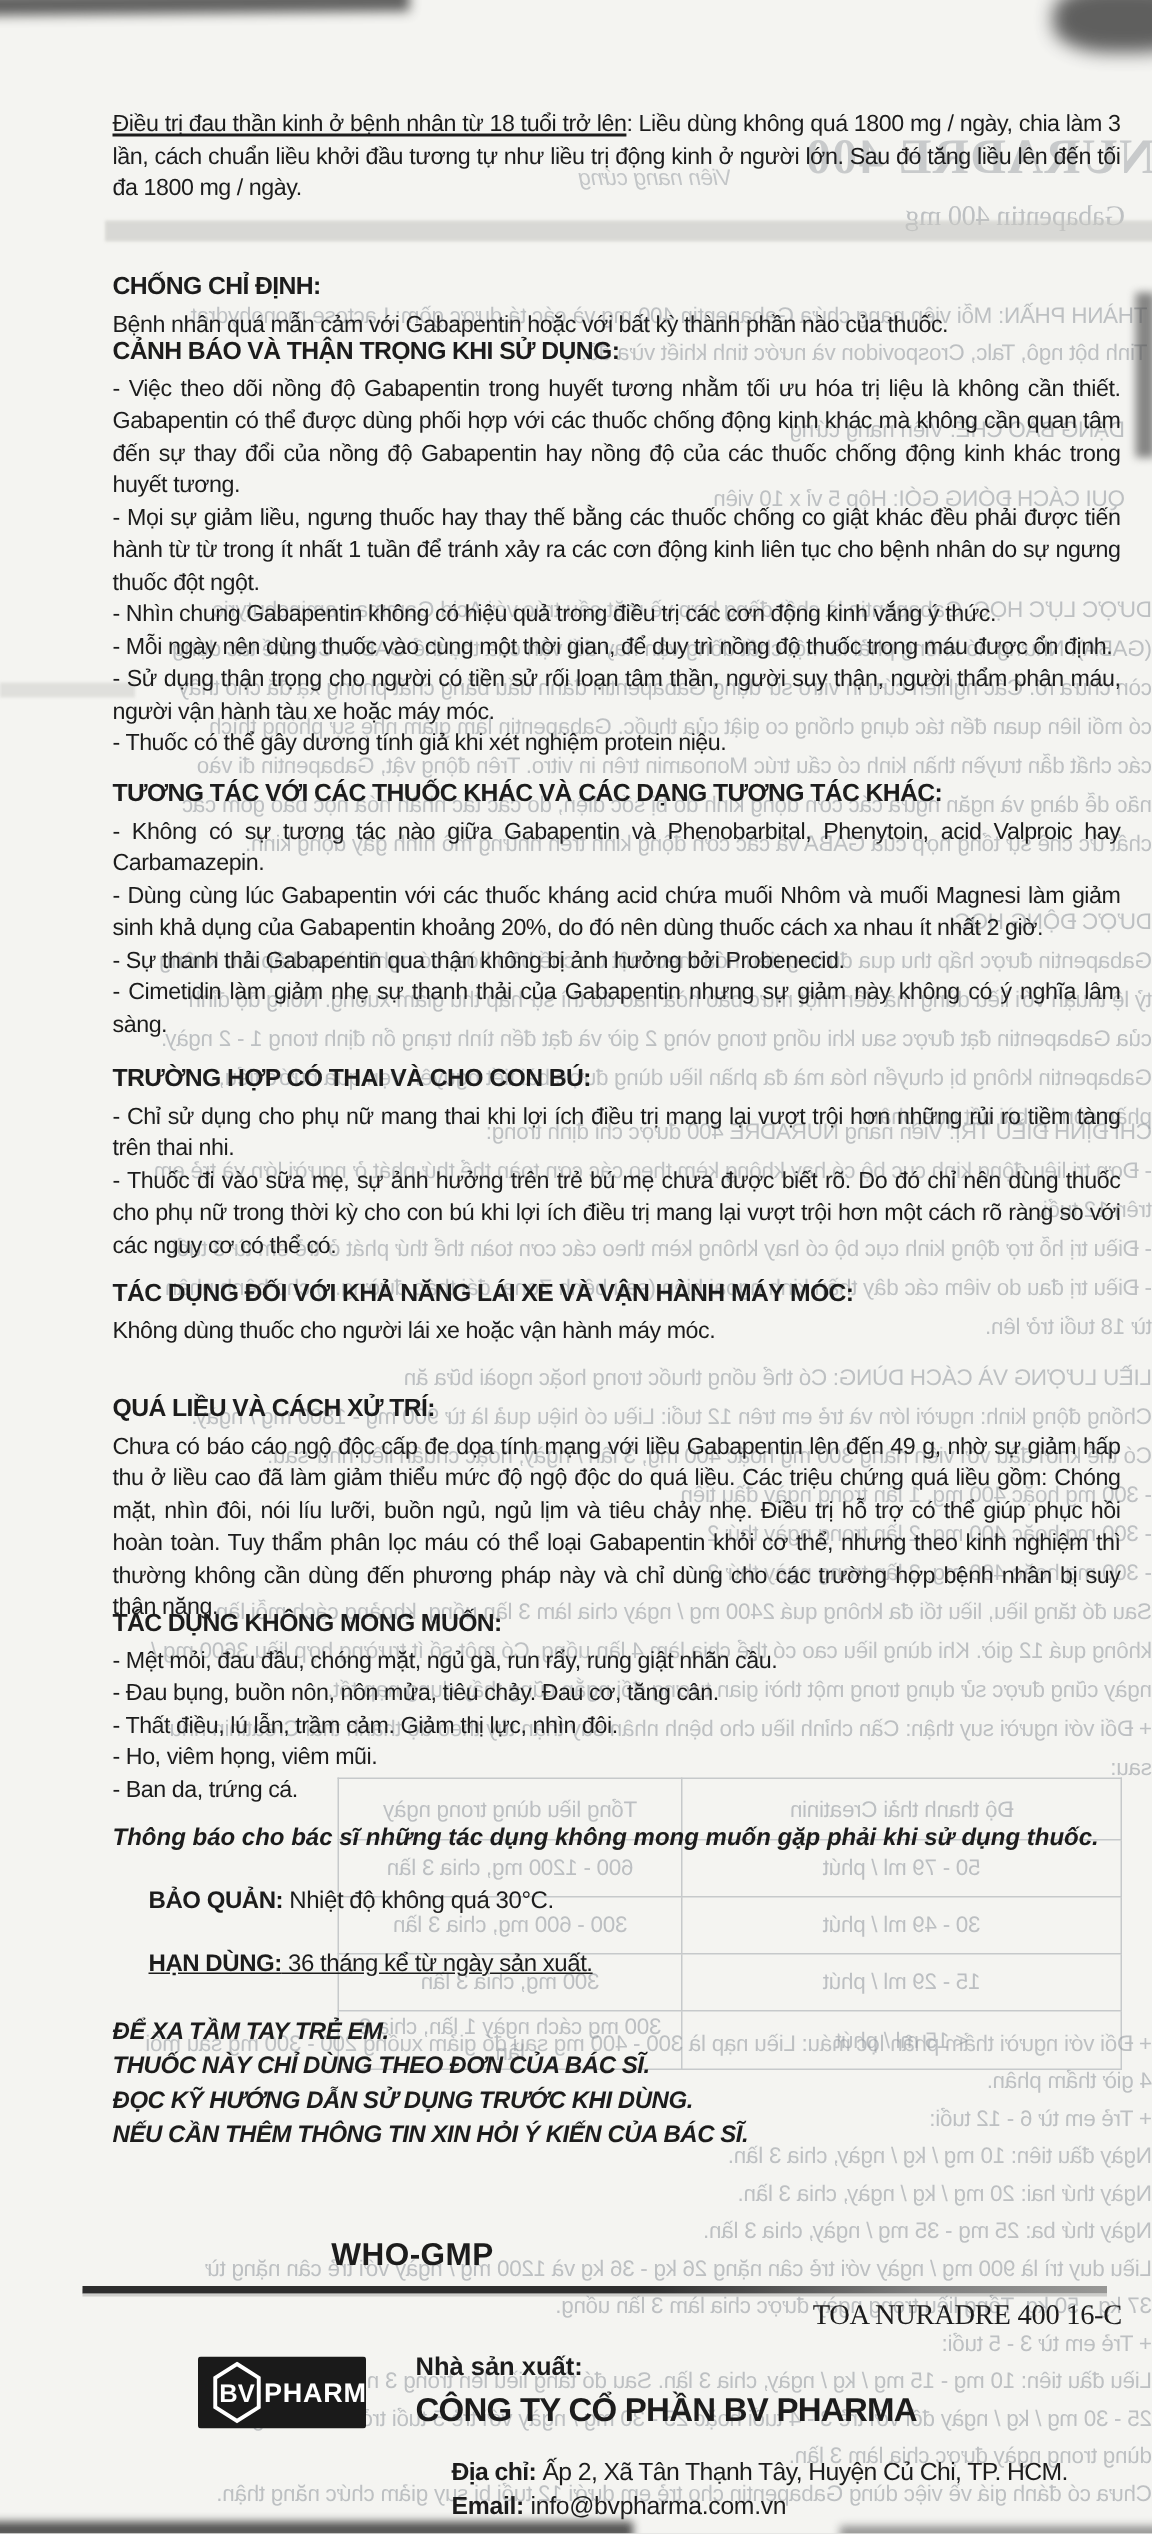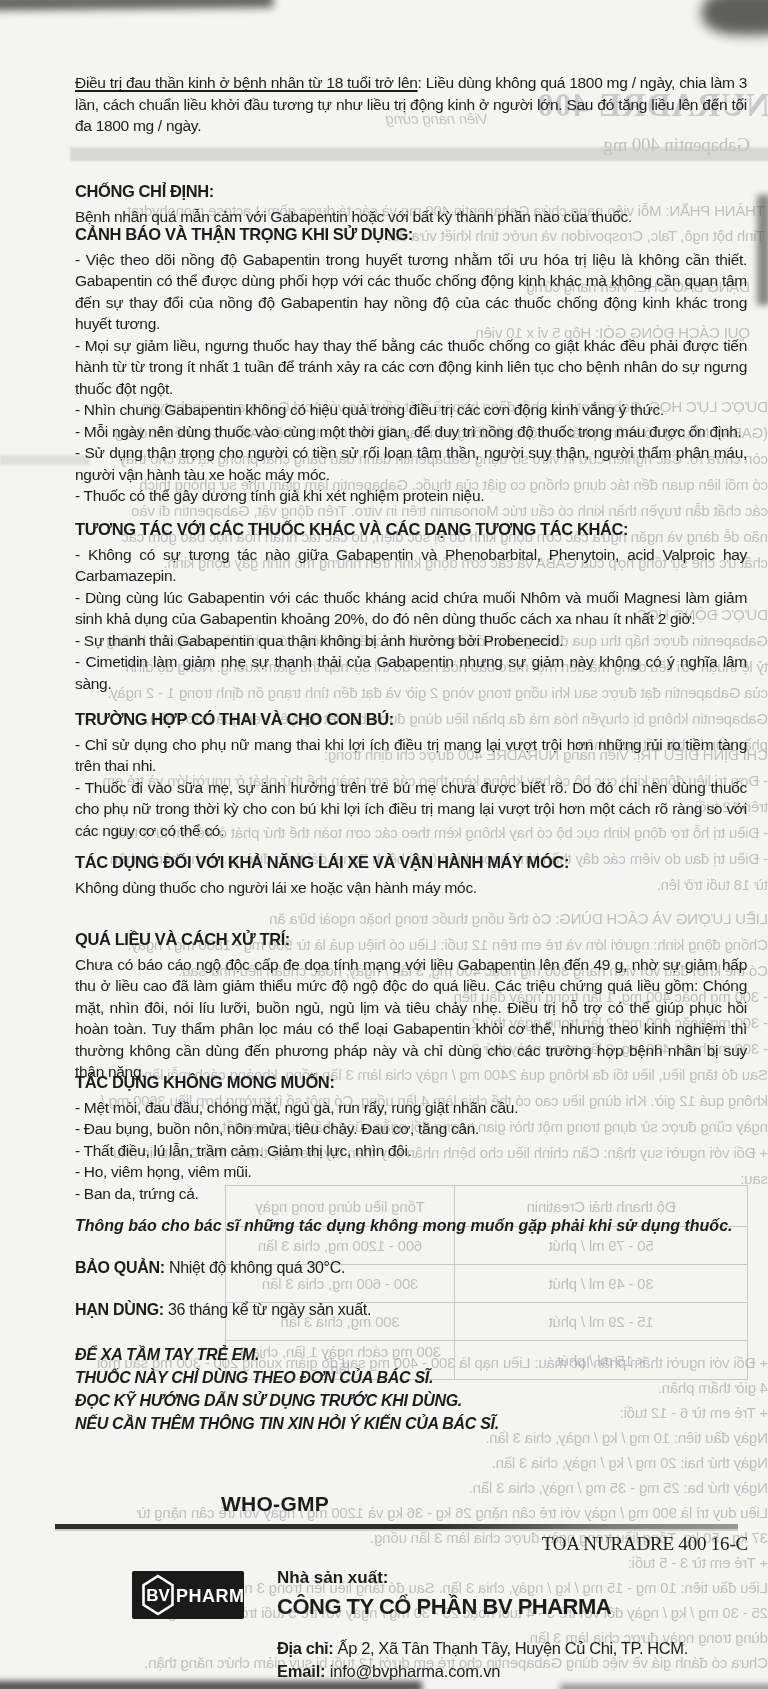--- a/index.html
+++ b/index.html
@@ -9,22 +9,22 @@
   .blk{position:absolute;left:75px;width:672px;z-index:2;}
   .body-text{font-size:15.5px;line-height:21.5px;letter-spacing:-0.3px;text-align:justify;}
   .head{font-size:16.5px;font-weight:bold;letter-spacing:-0.4px;margin:0 0 4px 0;line-height:1.25;}
   .item{margin:0;}
   .lead-underline{text-decoration:underline;text-decoration-thickness:1.5px;text-underline-offset:2px;}
   .intro{top:72px;}
   .sec-0{top:164px;margin-top:17px;} .sec-1{top:224px;} .sec-2{top:519px;} .sec-3{top:709px;}
   .sec-4{top:852px;} .sec-5{top:929px;} .sec-6{top:1072px;}
   .doctor-note{top:1216px;font-size:16px;font-weight:bold;font-style:italic;text-align:left;line-height:1.3;}
   .kv-line{font-size:16px;line-height:1.3;text-align:left;letter-spacing:-0.3px;}
-  .storage{top:1258px;} .shelf{top:1300px;}
-  .kv-label{font-weight:bold;}
+  .storage{top:1258px;} .shelf{top:1300px;text-decoration:underline;}
+  .kv-label{font-weight:bold;margin-left:24px;}
   .advisory{top:1343px;font-size:16px;font-weight:bold;font-style:italic;line-height:23px;
             letter-spacing:-0.3px;text-align:left;}
   .advisory p{margin:0;}
   .gmp{top:1492px;left:75px;width:400px;text-align:center;font-size:21px;font-weight:bold;
        letter-spacing:0.3px;}
   .rule{position:absolute;z-index:2;top:1524px;left:55px;width:683px;height:5px;
         background:linear-gradient(to right,#2d2d2d 0%,#2d2d2d 55%,#7e7e7e 82%,#979795 100%);
         box-shadow:0 2px 0 rgba(90,90,90,.25);}
   .toa{top:1533px;left:368px;width:380px;text-align:right;font-size:19px;letter-spacing:-0.2px;font-family:Liberation Serif, serif;}
   

